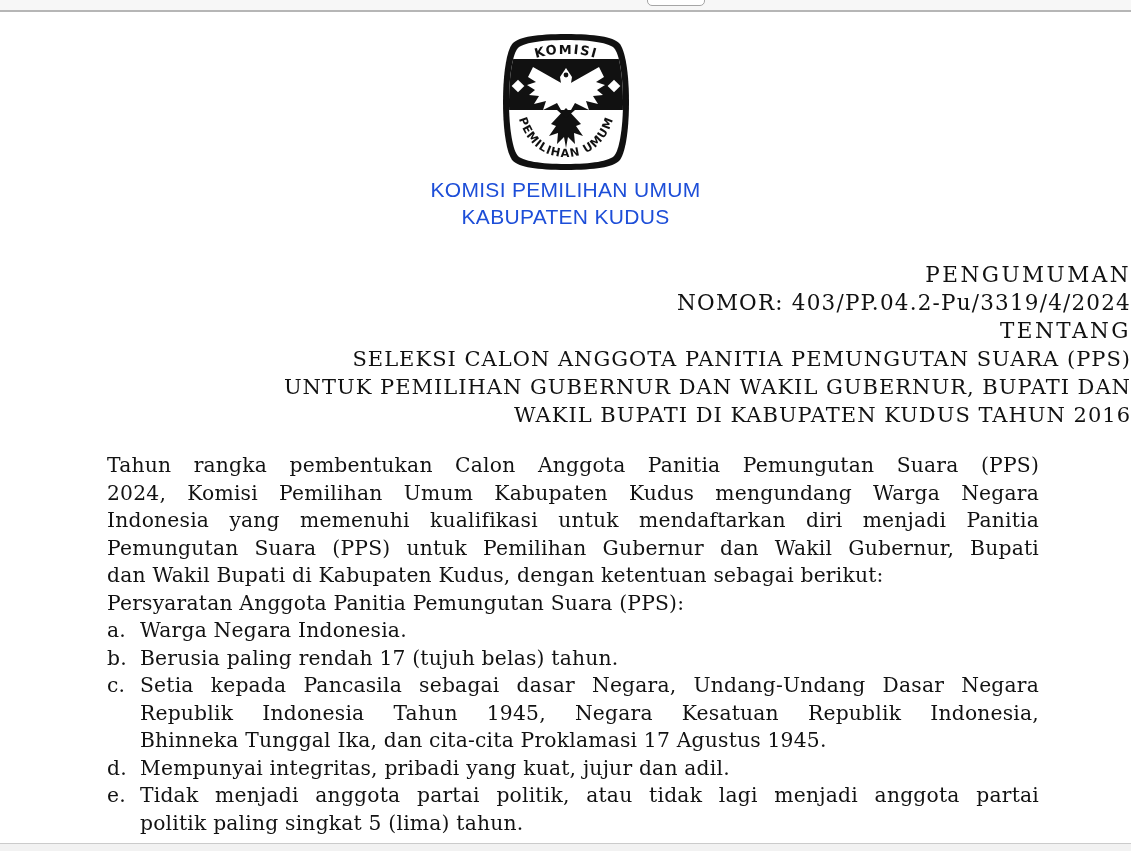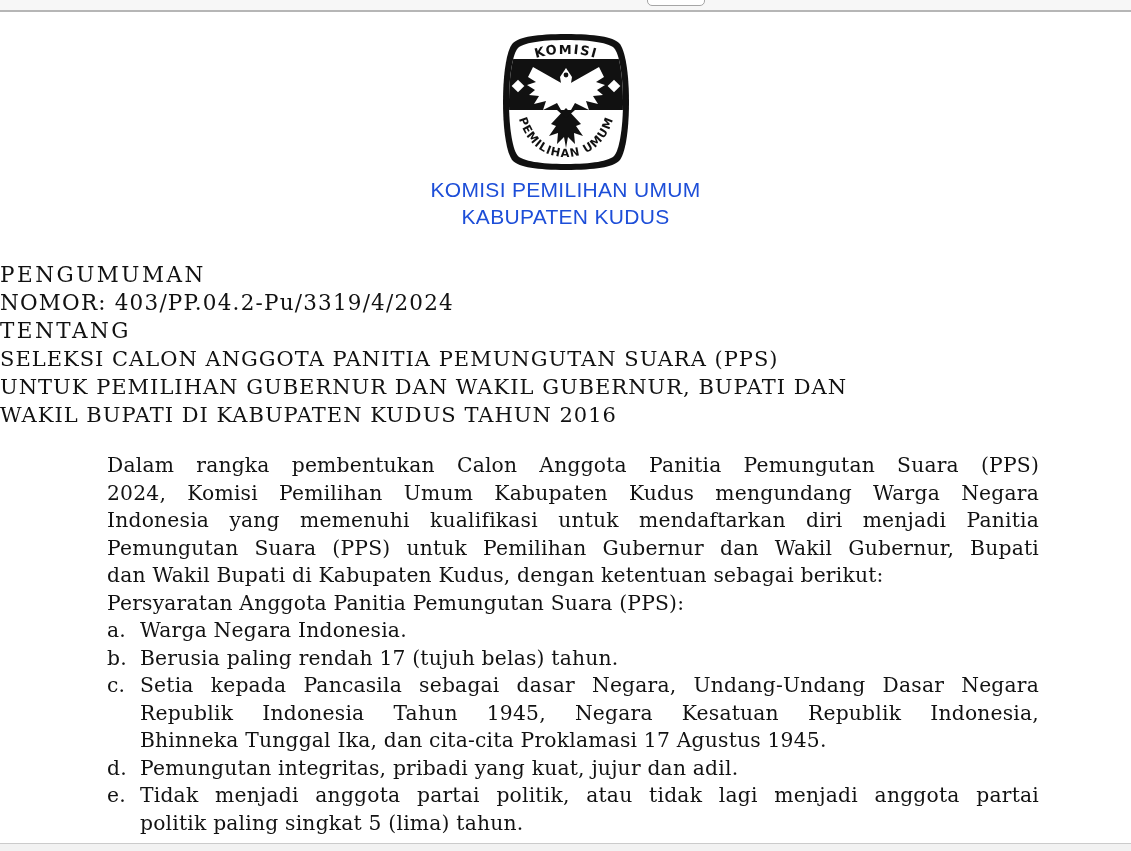--- a/index.html
+++ b/index.html
@@ -54,21 +54,21 @@
     text-align: center;
     font-family: "Liberation Sans", sans-serif;
     font-size: 21px;
     line-height: 27px;
     letter-spacing: 0.3px;
     color: #1d4ed8;
   }
 
   .title-block {
     margin-top: 31px;
-    text-align: left;
+    text-align: right;
     color: #111;
   }
   .title-block .t { line-height: 28px; }
   .t-heading  { font-size: 21.5px; letter-spacing: 2.5px; }
   .t-number   { font-size: 21.5px; letter-spacing: 1.2px; }
   .t-about    { font-size: 21.5px; letter-spacing: 2.5px; }
   .t-subject  { font-size: 21px; font-weight: normal; letter-spacing: 1px; }
 
   .content {
     width: 932px;
@@ -148,21 +148,21 @@
     <div class="t t-heading">PENGUMUMAN</div>
     <div class="t t-number">NOMOR: 403/PP.04.2-Pu/3319/4/2024</div>
     <div class="t t-about">TENTANG</div>
     <div class="t t-subject">SELEKSI CALON ANGGOTA PANITIA PEMUNGUTAN SUARA (PPS)</div>
     <div class="t t-subject">UNTUK PEMILIHAN GUBERNUR DAN WAKIL GUBERNUR, BUPATI DAN</div>
     <div class="t t-subject">WAKIL BUPATI DI KABUPATEN KUDUS TAHUN 2016</div>
   </div>
 
   <div class="content">
     <div class="paragraph">
-      <div class="line j">Dalam rangka pembentukan Calon Anggota Panitia Pemungutan Suara (PPS)</div>
+      <div class="line j">Tahun rangka pembentukan Calon Anggota Panitia Pemungutan Suara (PPS)</div>
       <div class="line j">2024, Komisi Pemilihan Umum Kabupaten Kudus mengundang Warga Negara</div>
       <div class="line j">Indonesia yang memenuhi kualifikasi untuk mendaftarkan diri menjadi Panitia</div>
       <div class="line j">Pemungutan Suara (PPS) untuk Pemilihan Gubernur dan Wakil Gubernur, Bupati</div>
       <div class="line">dan Wakil Bupati di Kabupaten Kudus, dengan ketentuan sebagai berikut:</div>
       <div class="line">Persyaratan Anggota Panitia Pemungutan Suara (PPS):</div>
     </div>
 
     <div class="req">
       <span class="marker">a.</span>
       <div class="req-text">
@@ -182,21 +182,21 @@
       <div class="req-text">
         <div class="line j">Setia kepada Pancasila sebagai dasar Negara, Undang-Undang Dasar Negara</div>
         <div class="line j">Republik Indonesia Tahun 1945, Negara Kesatuan Republik Indonesia,</div>
         <div class="line">Bhinneka Tunggal Ika, dan cita-cita Proklamasi 17 Agustus 1945.</div>
       </div>
     </div>
 
     <div class="req">
       <span class="marker">d.</span>
       <div class="req-text">
-        <div class="line">Pemungutan integritas, pribadi yang kuat, jujur dan adil.</div>
+        <div class="line">Mempunyai integritas, pribadi yang kuat, jujur dan adil.</div>
       </div>
     </div>
 
     <div class="req">
       <span class="marker">e.</span>
       <div class="req-text">
         <div class="line j">Tidak menjadi anggota partai politik, atau tidak lagi menjadi anggota partai</div>
         <div class="line">politik paling singkat 5 (lima) tahun.</div>
       </div>
     </div>

